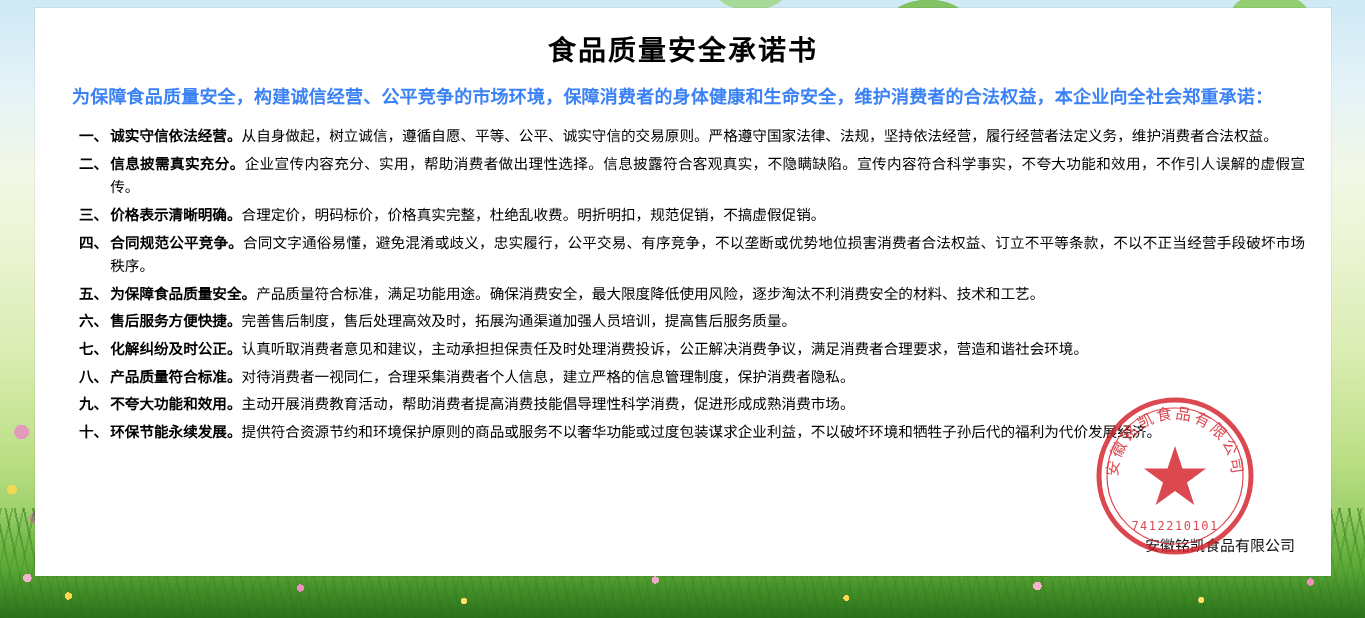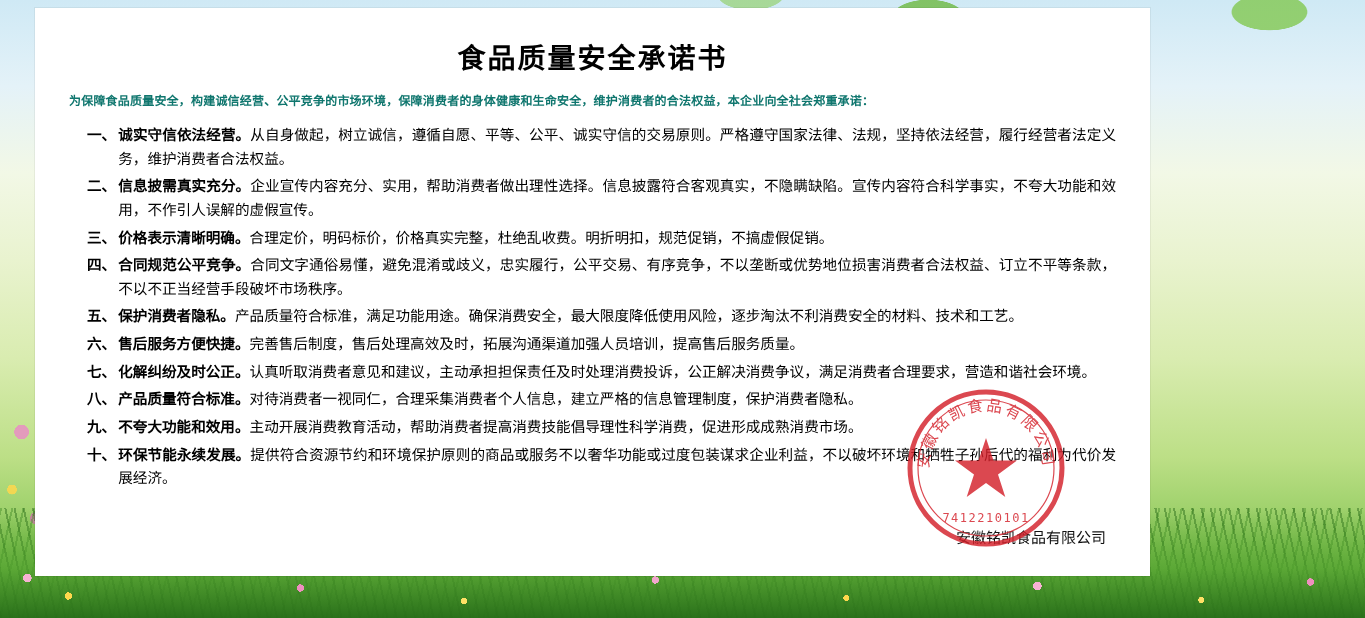--- a/index.html
+++ b/index.html
@@ -84,50 +84,50 @@
       radial-gradient(circle 8px at 10% 62%, #ffd84d 0 60%, rgba(255,216,77,0) 62%),
       radial-gradient(circle 10px at 30% 78%, #d976b5 0 60%, rgba(217,118,181,0) 62%);
     opacity: .85;
   }
 
   
   .doc-card {
     position: absolute;
     left: 35px;
     top: 8px;
-    width: 1115px;
+    width: 1296px;
     height: 568px;
     background: #ffffff;
     box-shadow: 0 0 0 1px rgba(0,0,0,.05);
-    padding: 8px;
+    padding: 0;
     box-sizing: border-box;
   }
   .doc-inner {
     position: relative;
     padding: 14px 26px 0 26px;
     height: 100%;
     box-sizing: border-box;
   }
 
   .doc-title {
     text-align: center;
     font-size: 28px;
     font-weight: bold;
     color: #000;
     letter-spacing: 2px;
     margin: 6px 0 16px 0;
     font-family: "DejaVu Sans", "Liberation Sans", sans-serif;
   }
 
   .doc-preamble {
-    font-size: 12px;
-    font-weight: bold;
-    color: #0f766e;
+    font-size: 18px;
+    font-weight: bold;
+    color: #3b82f6;
     line-height: 1.5;
-    margin: 0 0 14px 0;
+    margin: 0 0 14px 11px;
     letter-spacing: .2px;
   }
 
   .clause-list {
     list-style: none;
     margin: 0;
     padding: 0;
   }
   .clause {
     display: flex;
@@ -216,21 +216,21 @@
           <span class="clause-body"><span class="clause-head">价格表示清晰明确。</span><span>合理定价，明码标价，价格真实完整，杜绝乱收费。明折明扣，规范促销，不搞虚假促销。</span></span>
         </li>
 
         <li class="clause">
           <span class="clause-num">四、</span>
           <span class="clause-body"><span class="clause-head">合同规范公平竞争。</span><span>合同文字通俗易懂，避免混淆或歧义，忠实履行，公平交易、有序竞争，不以垄断或优势地位损害消费者合法权益、订立不平等条款，不以不正当经营手段破坏市场秩序。</span></span>
         </li>
 
         <li class="clause">
           <span class="clause-num">五、</span>
-          <span class="clause-body"><span class="clause-head">保护消费者隐私。</span><span>产品质量符合标准，满足功能用途。确保消费安全，最大限度降低使用风险，逐步淘汰不利消费安全的材料、技术和工艺。</span></span>
+          <span class="clause-body"><span class="clause-head">为保障食品质量安全。</span><span>产品质量符合标准，满足功能用途。确保消费安全，最大限度降低使用风险，逐步淘汰不利消费安全的材料、技术和工艺。</span></span>
         </li>
 
         <li class="clause">
           <span class="clause-num">六、</span>
           <span class="clause-body"><span class="clause-head">售后服务方便快捷。</span><span>完善售后制度，售后处理高效及时，拓展沟通渠道加强人员培训，提高售后服务质量。</span></span>
         </li>
 
         <li class="clause">
           <span class="clause-num">七、</span>
           <span class="clause-body"><span class="clause-head">化解纠纷及时公正。</span><span>认真听取消费者意见和建议，主动承担担保责任及时处理消费投诉，公正解决消费争议，满足消费者合理要求，营造和谐社会环境。</span></span>

